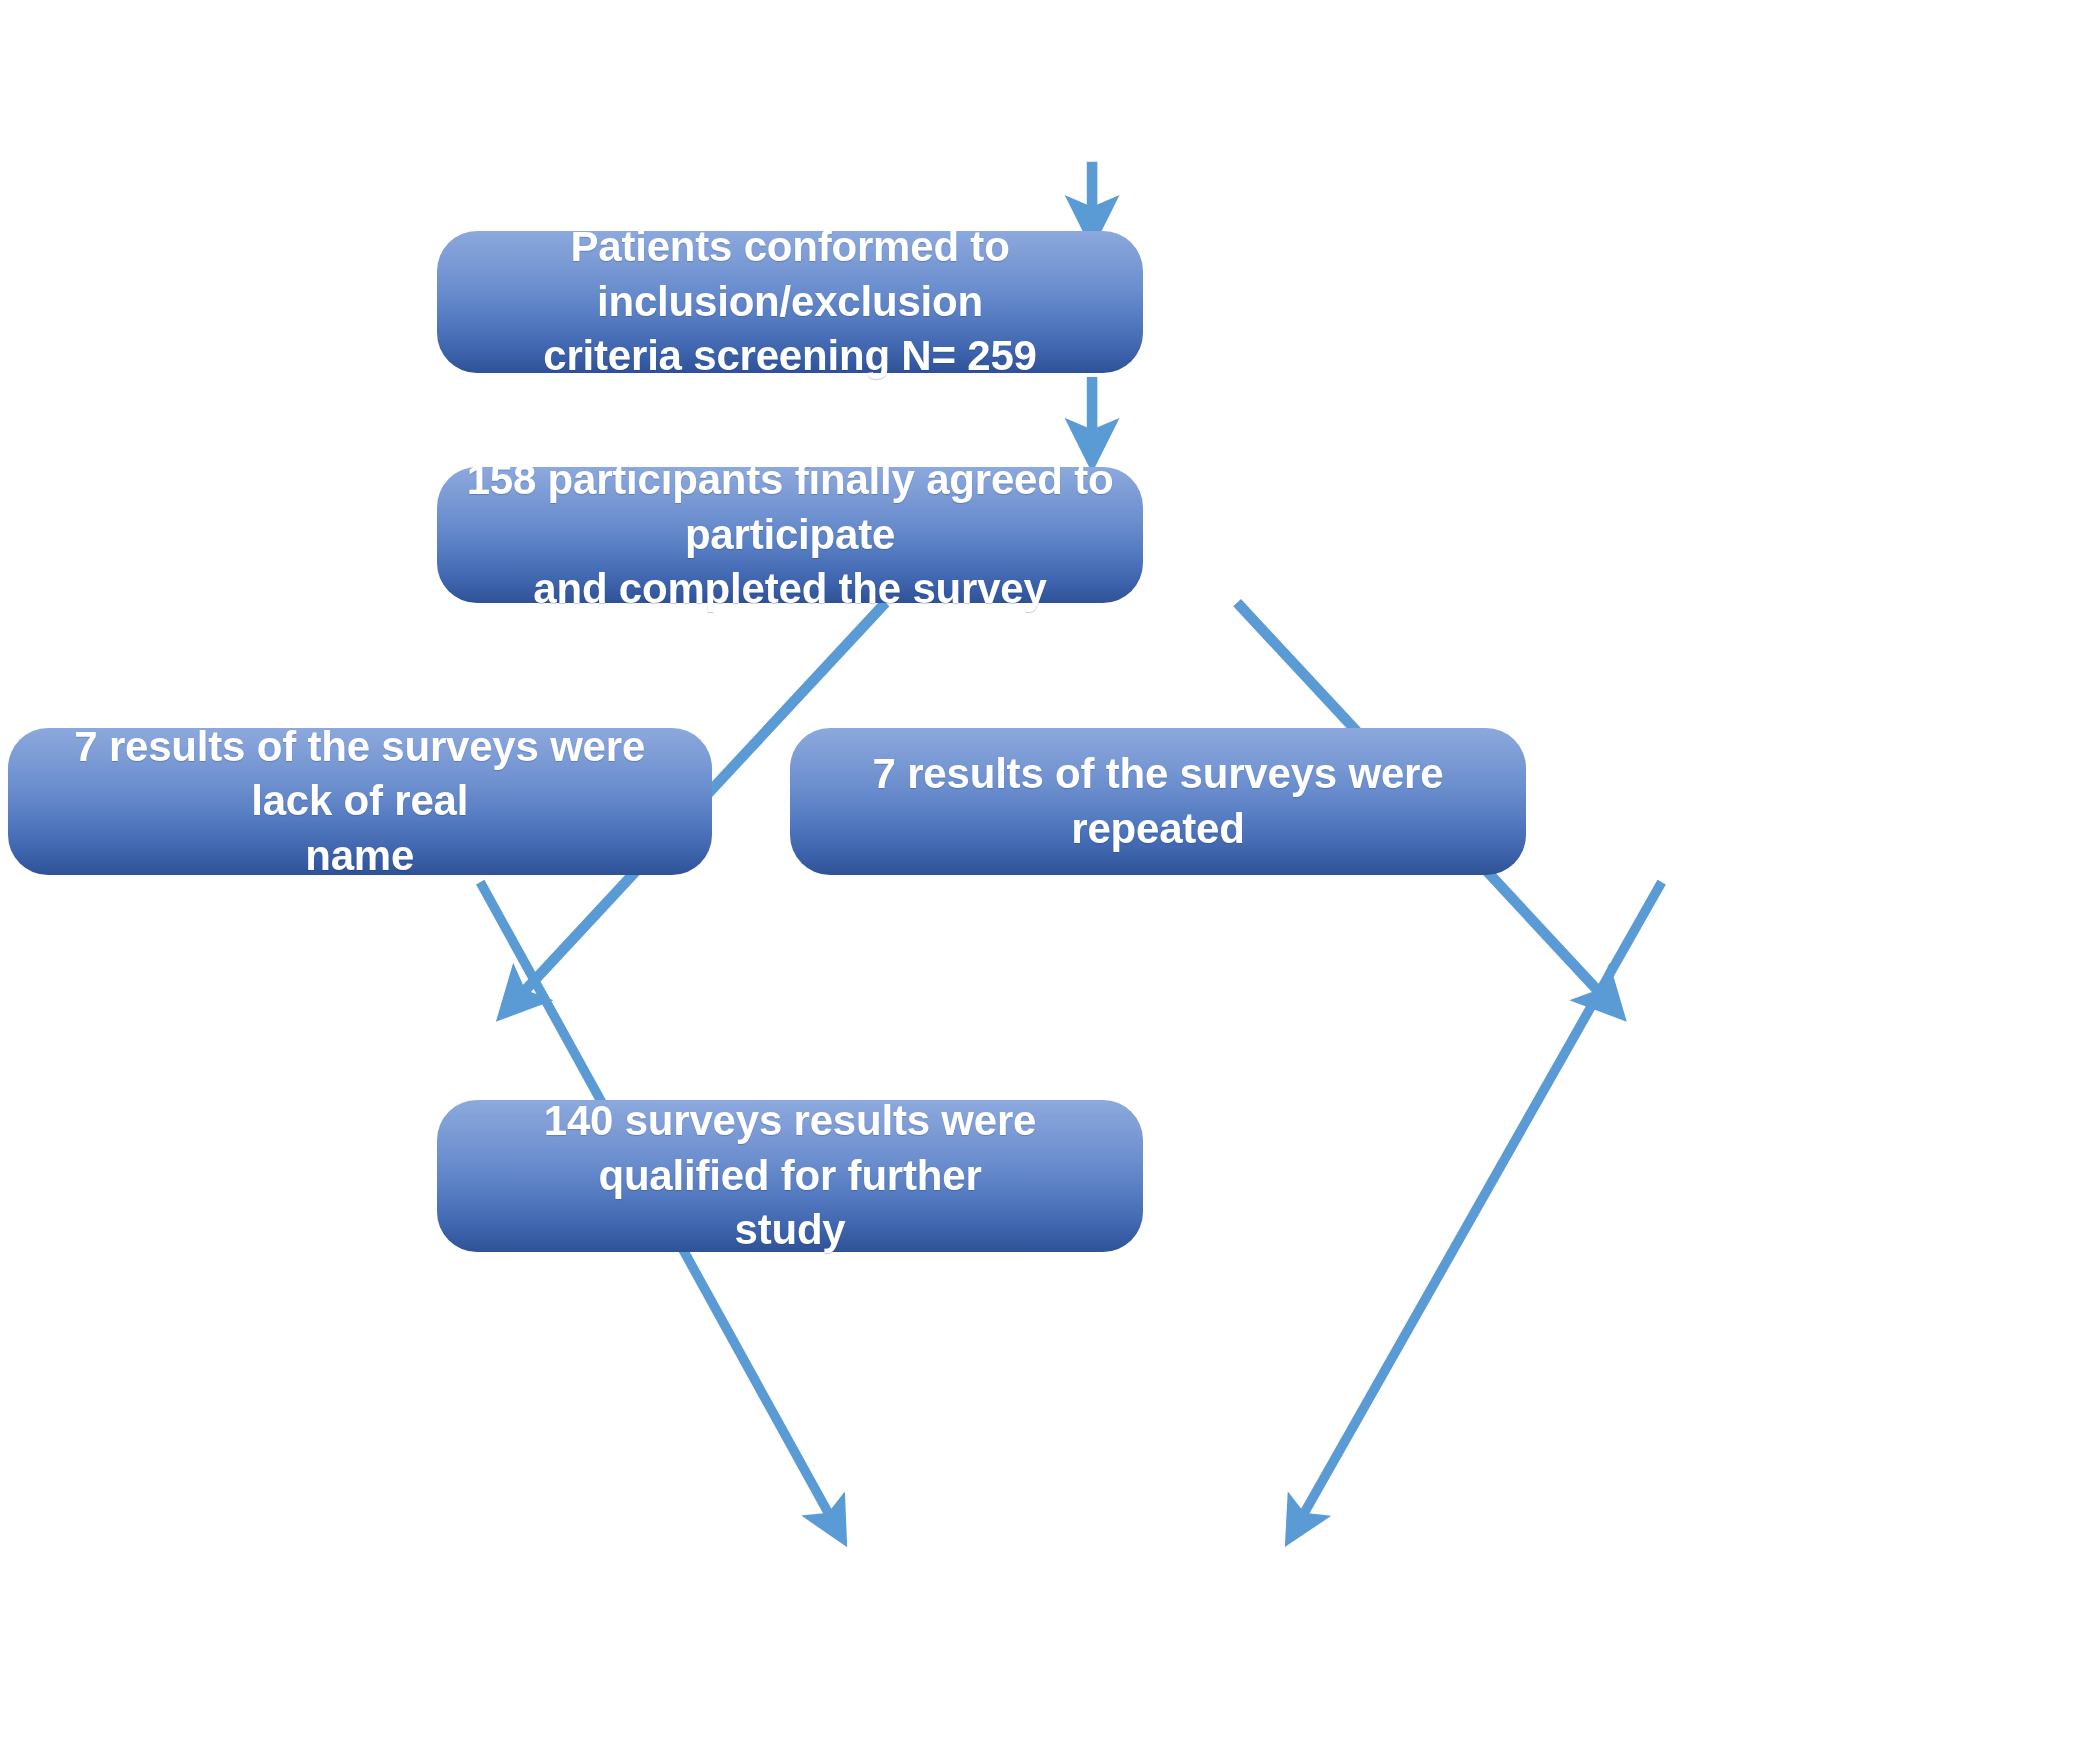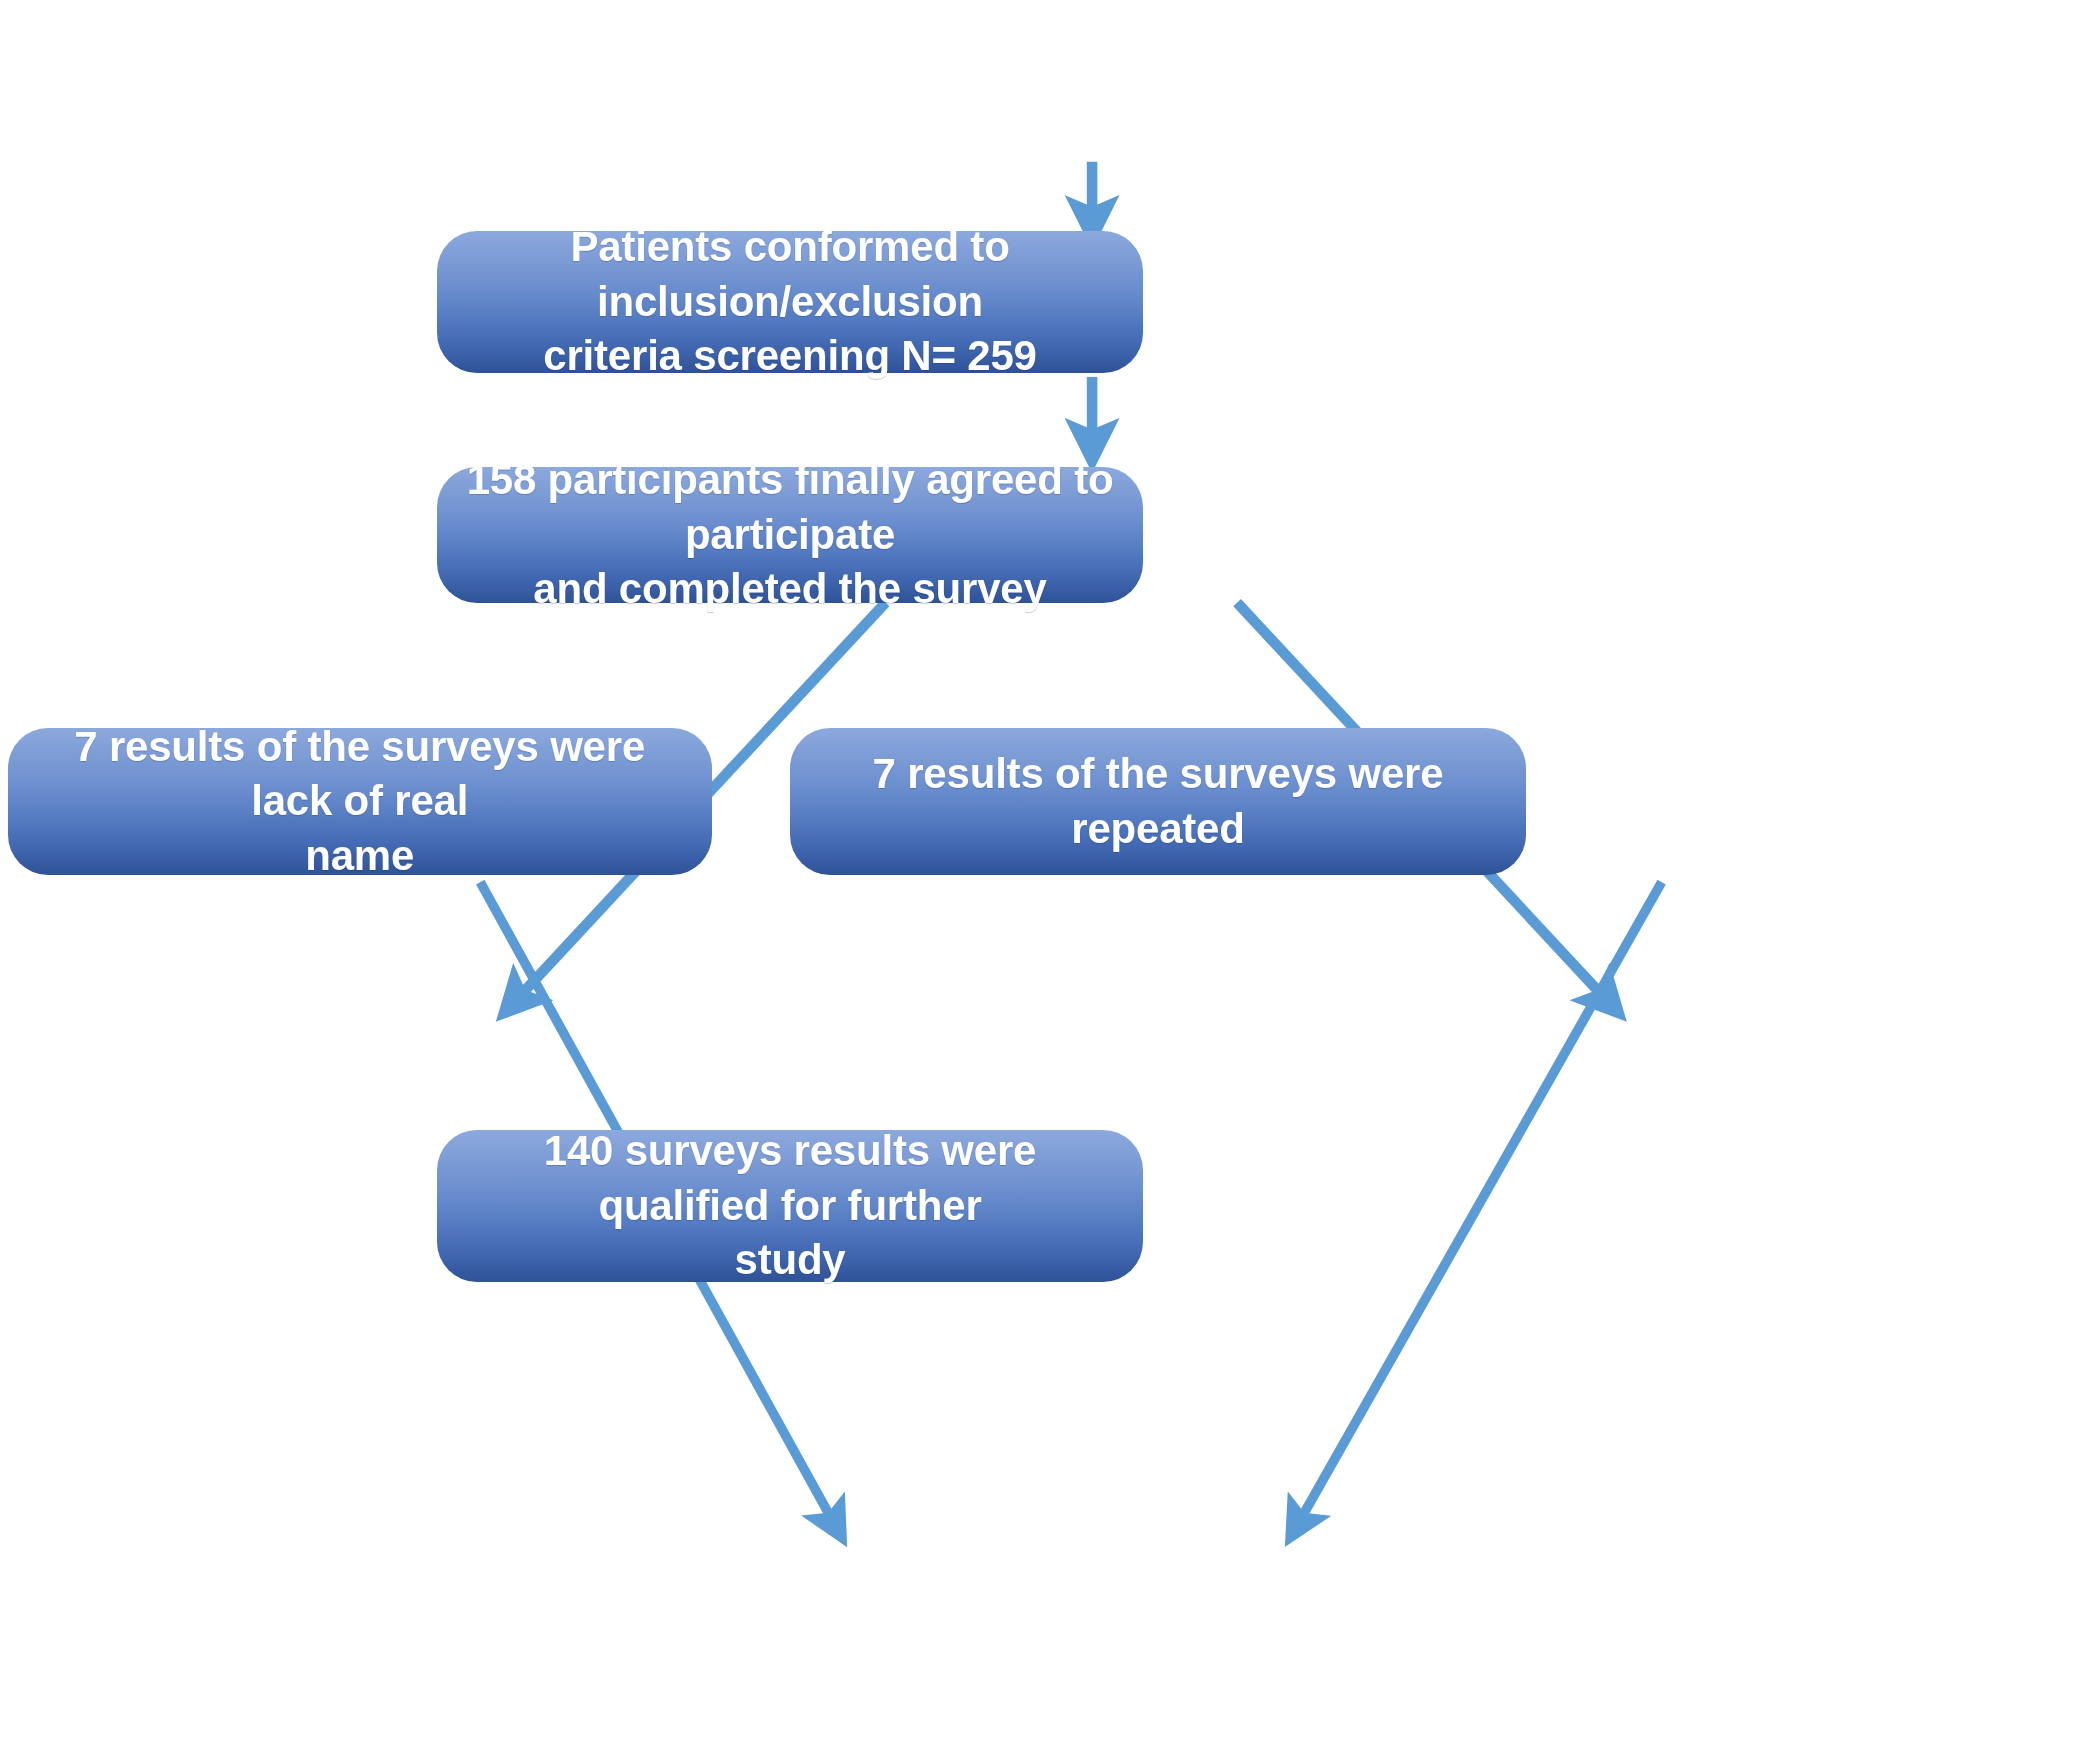--- a/index.html
+++ b/index.html
@@ -44,21 +44,21 @@
   }
   .node-text {
     width: 100%;
     white-space: pre-line;
   }
   #node-enrolment  { left: 437px;  top: 7.7px;    width: 706px; height: 152px; }
   #node-screening  { left: 437px;  top: 231px;  width: 706px; height: 142px; justify-content: center; }
   #node-agreed     { left: 437px;  top: 439px;  width: 706px; height: 136px; margin-top: 28px; }
   #node-lackname   { left: 7.7px;    top: 728px;  width: 704px; height: 147px; }
   #node-repeated   { left: 790px;  top: 728px;  width: 736px; height: 147px; }
-  #node-qualified  { left: 437px;  top: 1100px; width: 706px; height: 152px; margin-top: 30px; }
+  #node-qualified  { left: 437px;  top: 1100px; width: 706px; height: 152px; }
 </style>
 </head>
 <body>
 
 <div id="canvas">
 
   <svg id="arrow-layer" viewBox="0 0 2177 1818" width="2091" height="1747" xmlns="http://www.w3.org/2000/svg">
     <defs>
       <marker id="head" markerWidth="5.2" markerHeight="5.2" refX="2.3" refY="2.6" orient="auto" markerUnits="strokeWidth">
         <path d="M0,0 L5.2,2.6 L0,5.2 L1.1,2.6 z" fill="#5B9BD5"></path>

